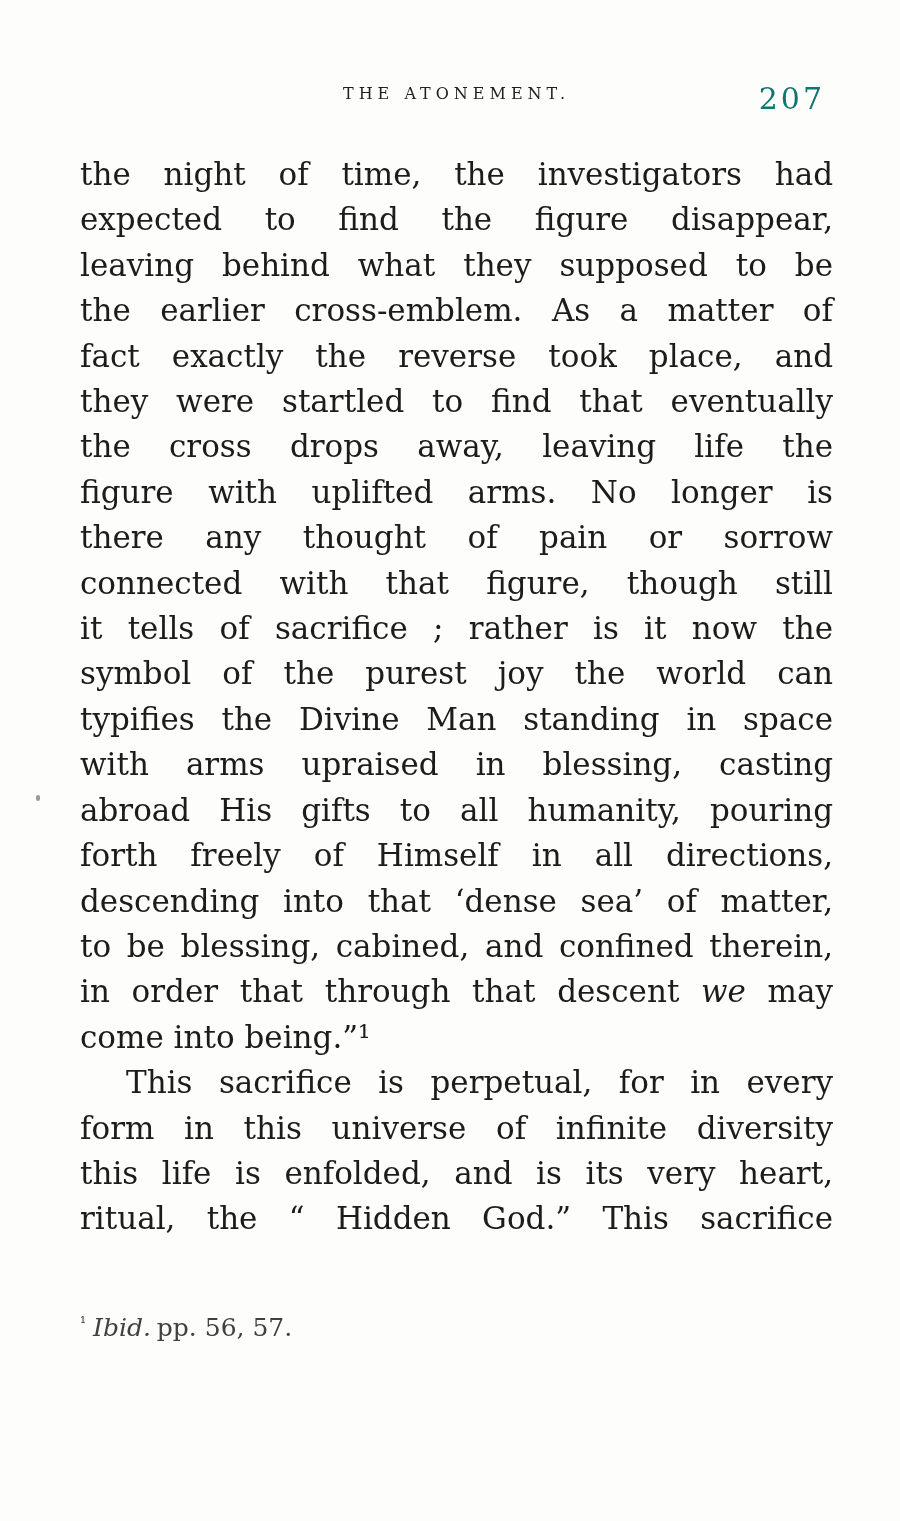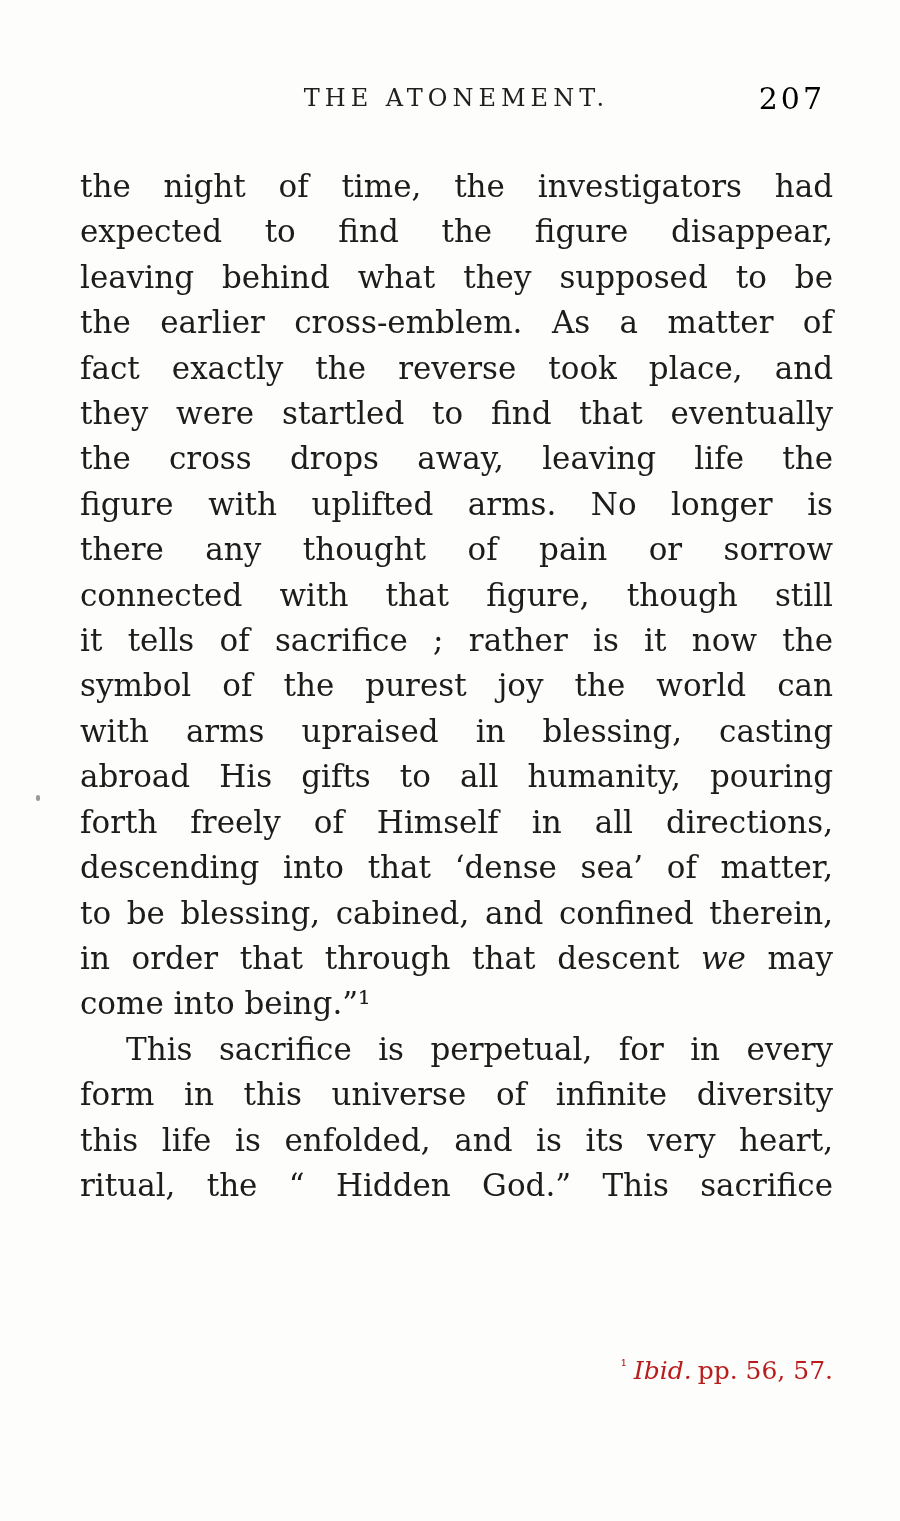--- a/index.html
+++ b/index.html
@@ -15,56 +15,55 @@
   .running-head {
     position: absolute;
     top: 84px;
     left: 80px;
     width: 753px;
     height: 34px;
   }
   .head-title {
     display: block;
     text-align: center;
-    font-size: 24px;
+    font-size: 16px;
     letter-spacing: 5px;
     color: #1f1f1f;
   }
   .page-num {
     position: absolute;
     right: 8px;
     top: -3px;
     font-size: 30px;
     letter-spacing: 3px;
-    color: #000000;
+    color: #0f766e;
   }
   .body-text {
     position: absolute;
     top: 152px;
     left: 80px;
     width: 753px;
     font-size: 31px;
     line-height: 45.4px;
-    margin-top: 12px;
   }
   .para { margin: 0; }
   .line {
     text-align: justify;
     text-align-last: justify;
   }
   .line.rag { text-align-last: left; }
   .line.indent { text-indent: 46px; }
   .footnote {
     position: absolute;
-    top: 1356px;
+    top: 1313px;
     left: 80px;
     width: 753px;
-    text-align: right;
+    text-align: left;
     font-size: 25px;
-    color: #b91c1c;
+    color: #404040;
   }
   .fn-marker {
     font-size: 15px;
     vertical-align: 8px;
     margin-right: 7px;
   }
   .fn-ref { margin-right: 6px; }
   .speckle {
     position: absolute;
     left: 36px;
@@ -92,20 +91,21 @@
         <div class="line">leaving behind what they supposed to be</div>
         <div class="line">the earlier cross-emblem.  As a matter of</div>
         <div class="line">fact exactly the reverse took place, and</div>
         <div class="line">they were startled to find that eventually</div>
         <div class="line">the cross drops away, leaving life the</div>
         <div class="line">figure with uplifted arms.  No longer is</div>
         <div class="line">there any thought of pain or sorrow</div>
         <div class="line">connected with that figure, though still</div>
         <div class="line">it tells of sacrifice ; rather is it now the</div>
         <div class="line">symbol of the purest joy the world can</div>
+        <div class="line">typifies the Divine Man standing in space</div>
         <div class="line">with arms upraised in blessing, casting</div>
         <div class="line">abroad His gifts to all humanity, pouring</div>
         <div class="line">forth freely of Himself in all directions,</div>
         <div class="line">descending into that ‘dense sea’ of matter,</div>
         <div class="line">to be blessing, cabined, and confined therein,</div>
         <div class="line">in order that through that descent <i>we</i> may</div>
         <div class="line rag">come into being.”¹</div>
       </div>
       <div class="para">
         <div class="line indent">This sacrifice is perpetual, for in every</div>

